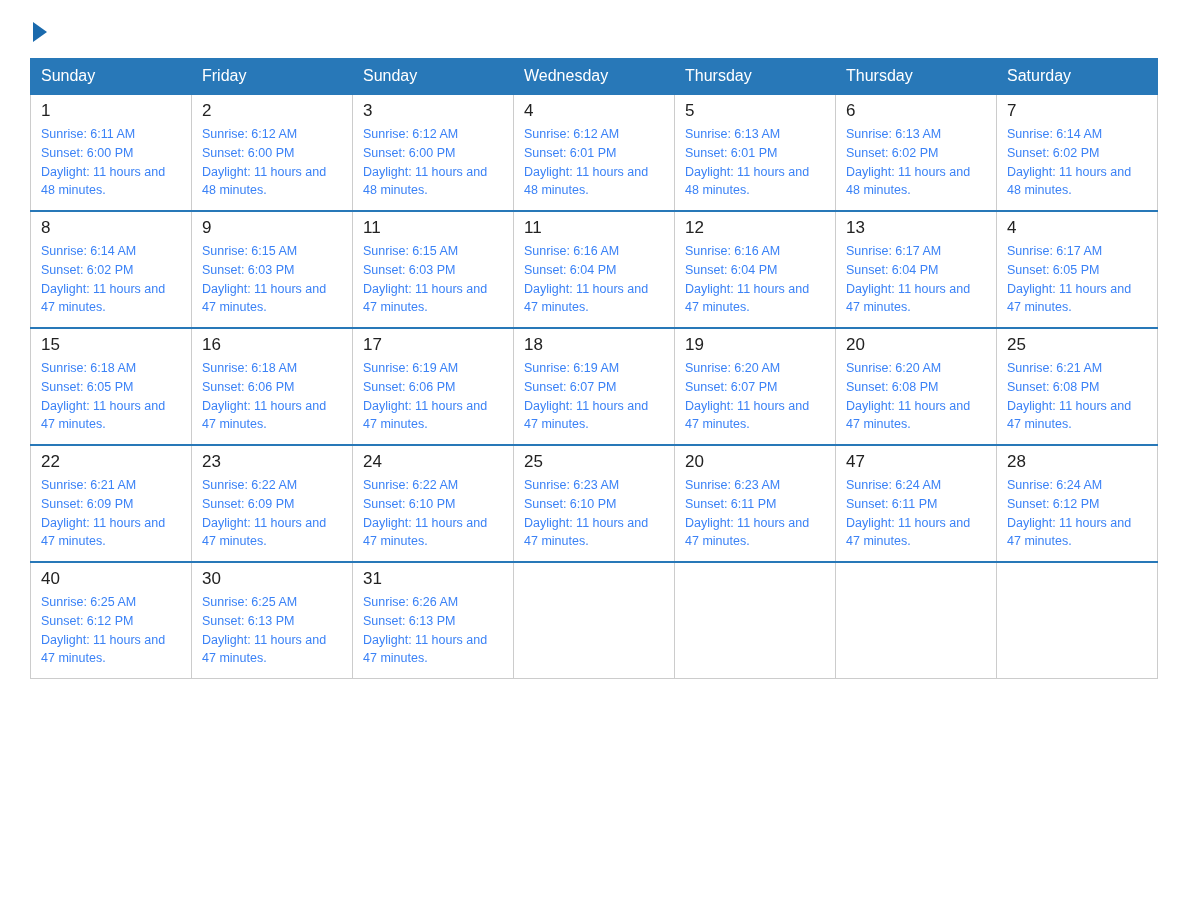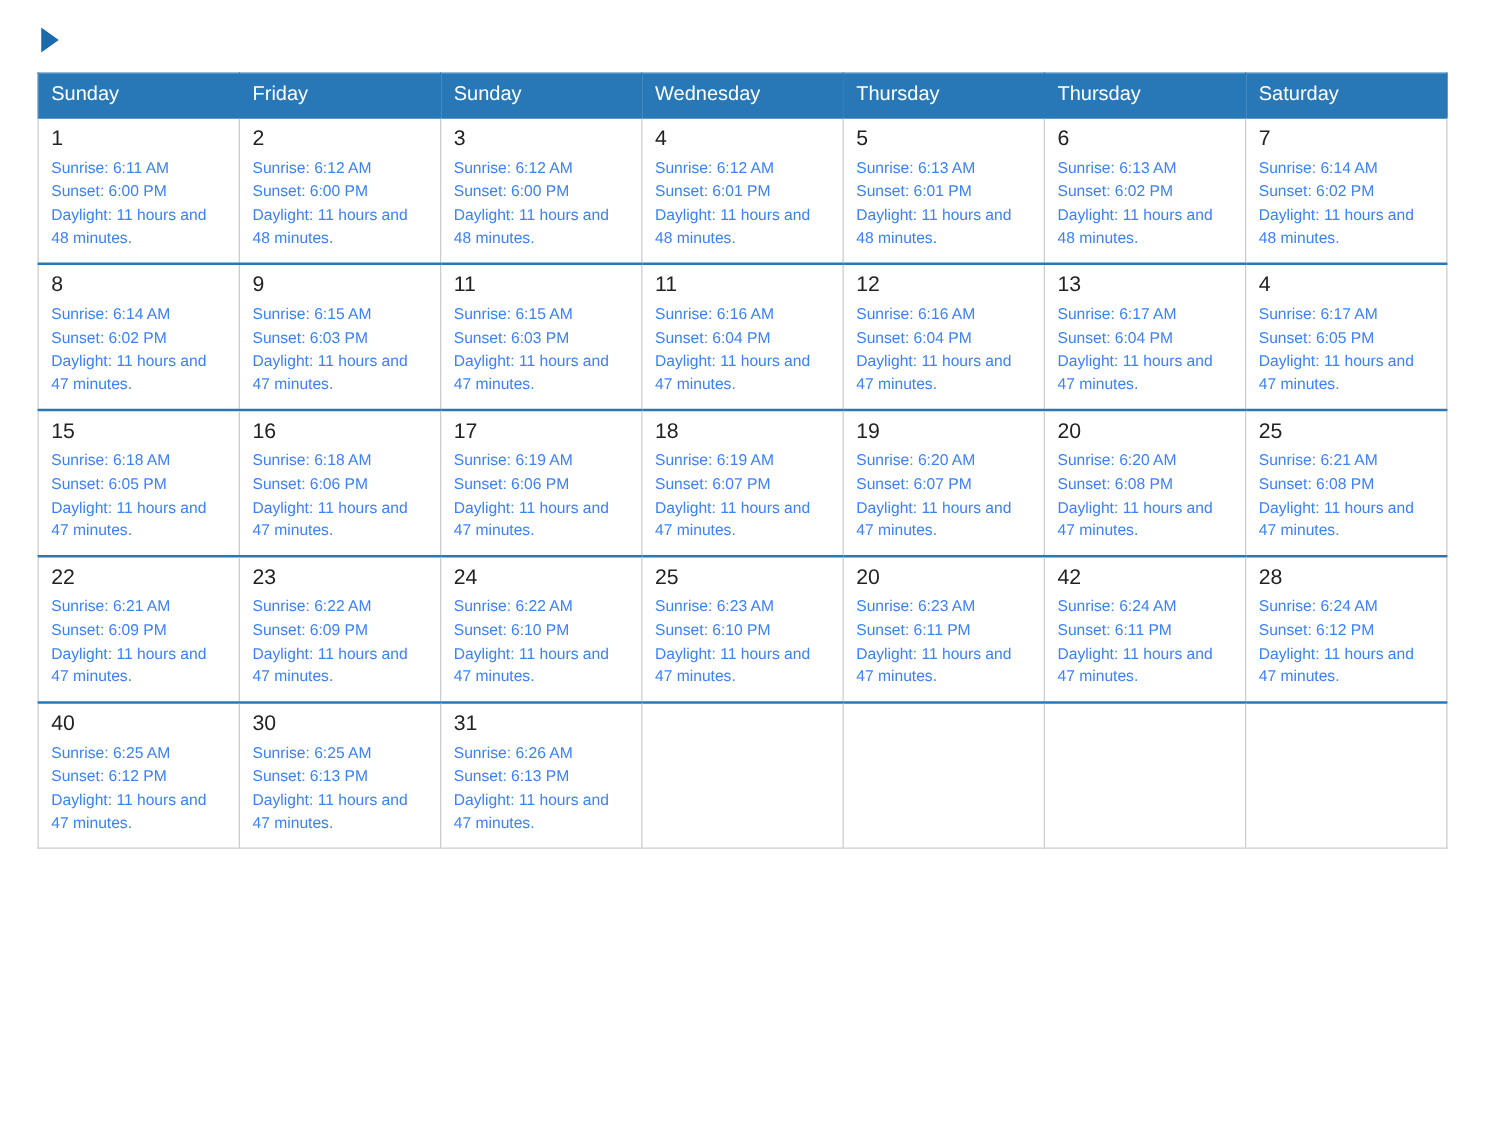--- a/index.html
+++ b/index.html
@@ -236,21 +236,21 @@
         </td>
         <td>
           <span class="day-number">25</span>
           <div class="day-info">Sunrise: 6:23 AM<br>Sunset: 6:10 PM<br>Daylight: 11 hours and 47 minutes.</div>
         </td>
         <td>
           <span class="day-number">20</span>
           <div class="day-info">Sunrise: 6:23 AM<br>Sunset: 6:11 PM<br>Daylight: 11 hours and 47 minutes.</div>
         </td>
         <td>
-          <span class="day-number">42</span>
+          <span class="day-number">47</span>
           <div class="day-info">Sunrise: 6:24 AM<br>Sunset: 6:11 PM<br>Daylight: 11 hours and 47 minutes.</div>
         </td>
         <td>
           <span class="day-number">28</span>
           <div class="day-info">Sunrise: 6:24 AM<br>Sunset: 6:12 PM<br>Daylight: 11 hours and 47 minutes.</div>
         </td>
       </tr>
       <tr>
         <td>
           <span class="day-number">40</span>

